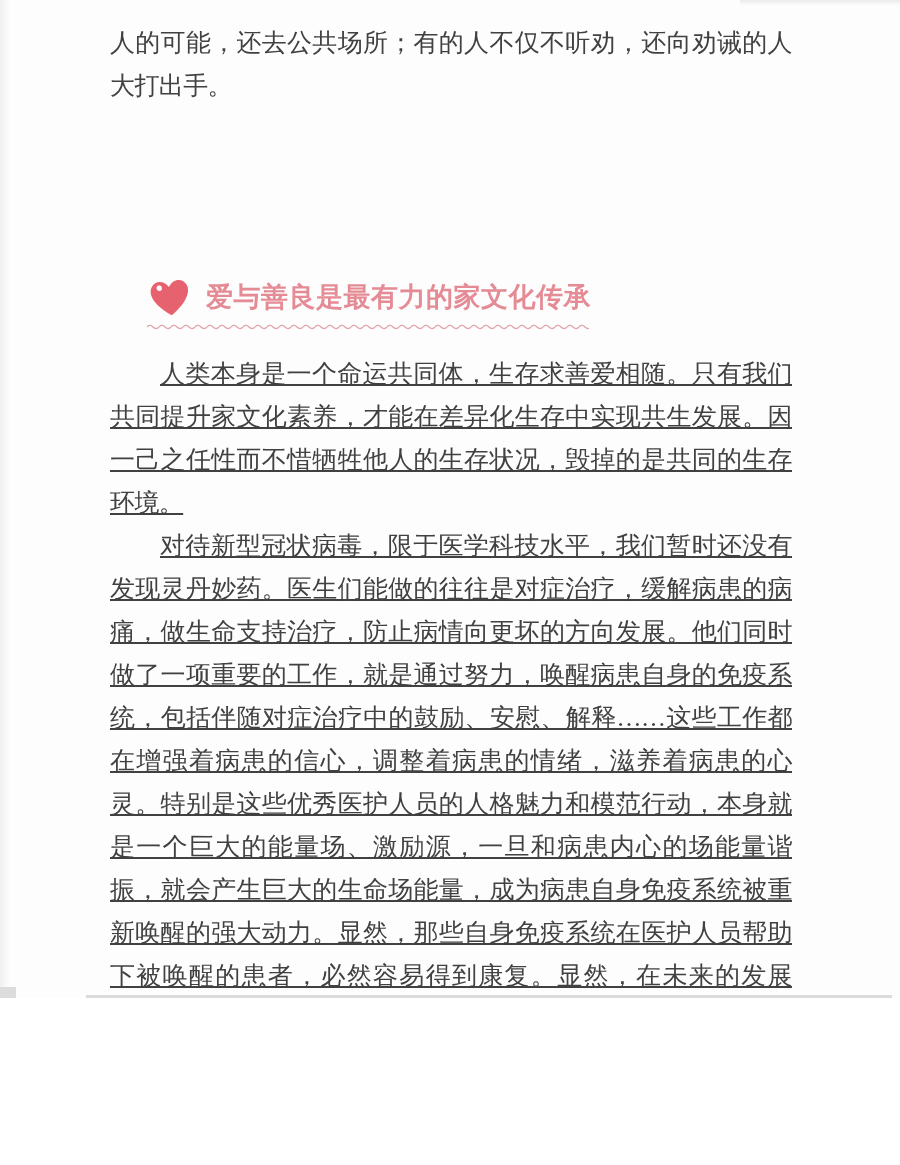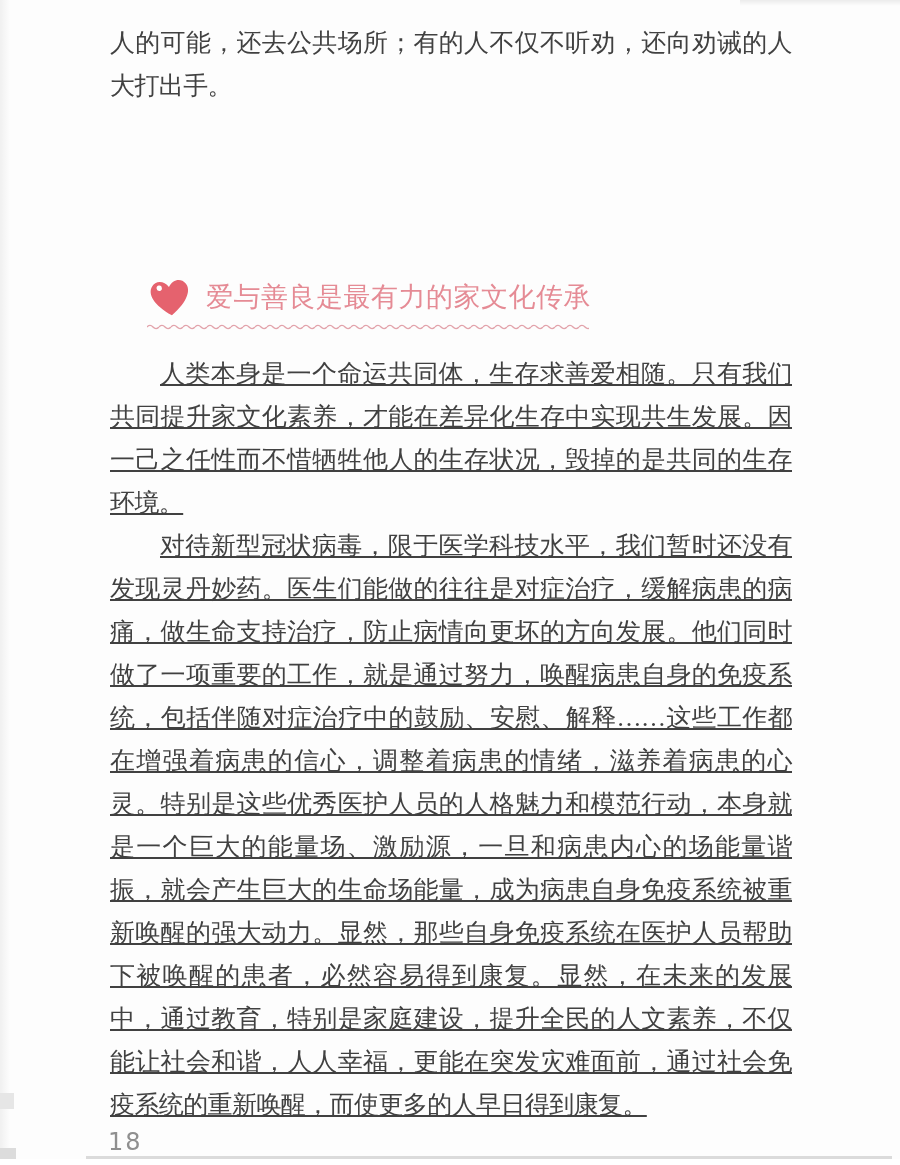--- a/index.html
+++ b/index.html
@@ -1,21 +1,21 @@
 <!DOCTYPE html>
 <html><head>
 <meta charset="utf-8">
 <style>
   * { margin: 0; padding: 0; box-sizing: border-box; }
   html, body { background: #ffffff; }
 
   .page {
     position: relative;
     width: 900px;
-    height: 1159px;
+    height: 998px;
     background: #fdfdfd;
     overflow: hidden;
     font-family: "Liberation Serif", "DejaVu Serif", serif;
   }
 
   
   .edge-left {
     position: absolute; left: 0; top: 0; width: 10px; height: 100%;
     background: linear-gradient(90deg, rgba(0,0,0,0.05), rgba(0,0,0,0));
   }
@@ -58,21 +58,21 @@
     position: absolute;
     left: 147px;
     top: 276px;
     display: flex;
     align-items: center;
     gap: 13px;
   }
   .heart-wrap { width: 46px; height: 42px; transform: rotate(-6deg); }
   .section-title {
     font-family: "DejaVu Sans", "Liberation Sans", sans-serif;
-    font-weight: 400;
+    font-weight: 700;
     font-size: 27px;
     letter-spacing: 0.5px;
     color: #e58b95;
     white-space: nowrap;
   }
   .wavy-underline {
     position: absolute;
     left: 147px;
     top: 323px;
     width: 442px;

